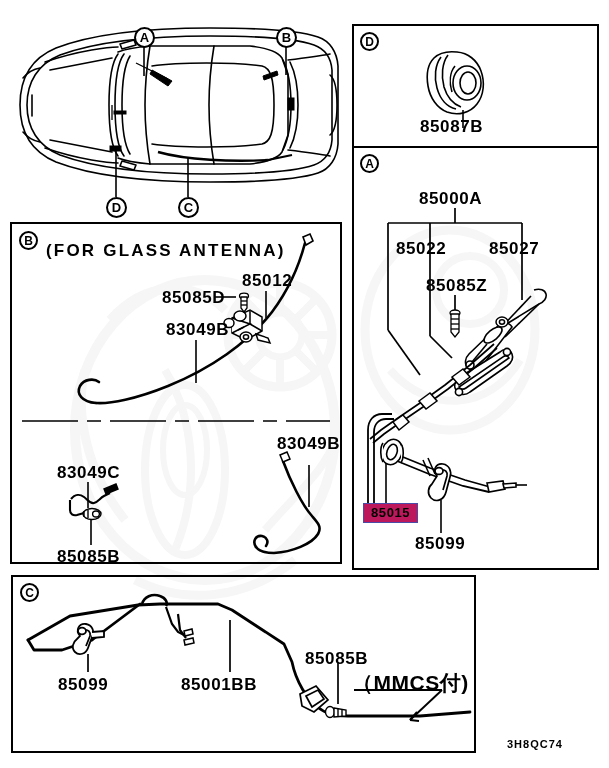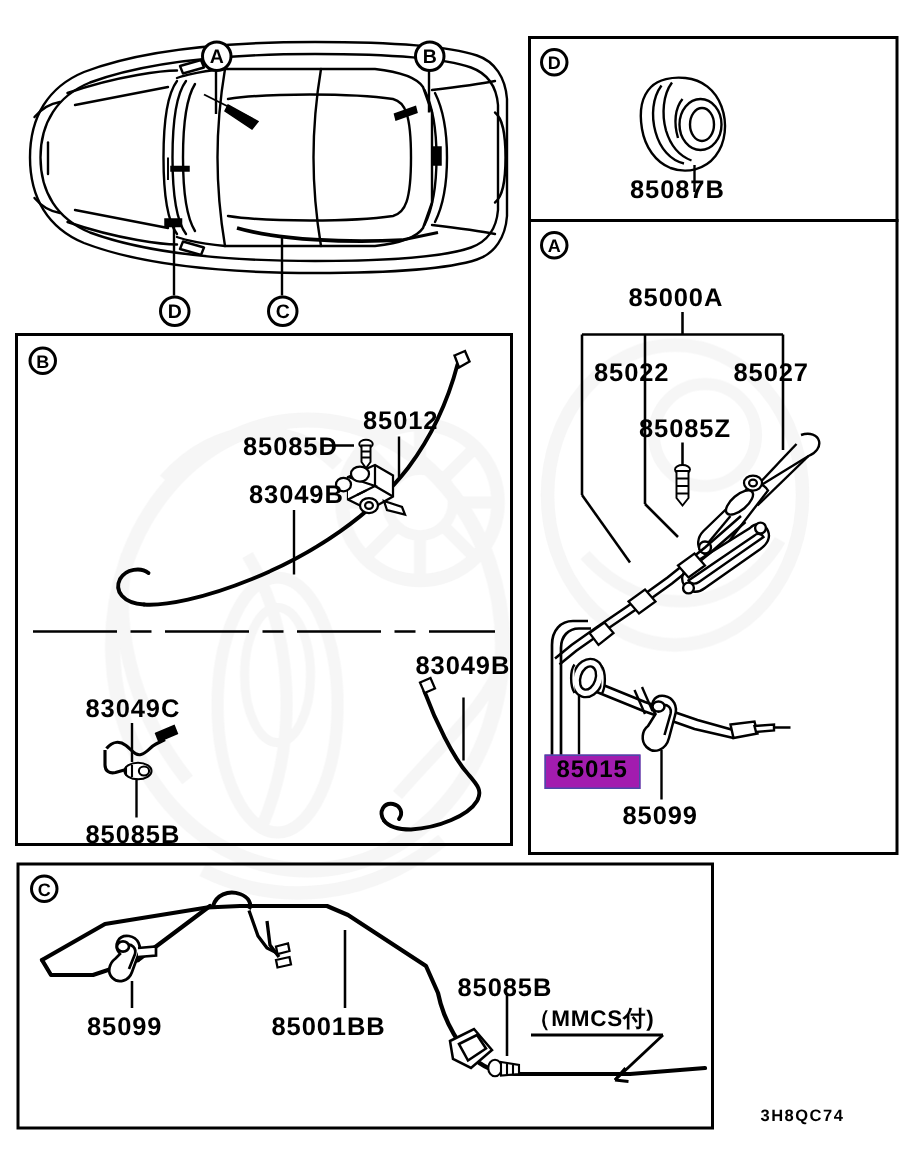--- a/index.html
+++ b/index.html
@@ -30,44 +30,44 @@
     font-size: 17px;
     font-weight: bold;
     color: #000000;
     letter-spacing: 0.6px;
     white-space: nowrap;
     line-height: 1;
   }
   .hl {
     position: absolute;
     font-family: "Liberation Sans", sans-serif;
-    font-size: 16px;
+    font-size: 13px;
     font-weight: bold;
     color: #000000;
     letter-spacing: 0.6px;
     white-space: nowrap;
-    background: #a21caf;
+    background: #be185d;
     border: 1.5px solid #4a4aa8;
     padding: 2px 7px 3px 7px;
     line-height: 1;
   }
   .cap {
     position: absolute;
     font-family: "Liberation Sans", sans-serif;
     font-size: 17px;
     font-weight: bold;
     color: #000000;
     letter-spacing: 2.2px;
     white-space: nowrap;
     line-height: 1;
   }
   .mmcs {
     position: absolute;
     font-family: "Liberation Sans", sans-serif;
-    font-size: 15px;
+    font-size: 21px;
     font-weight: bold;
     color: #000000;
     letter-spacing: 0.5px;
     white-space: nowrap;
     line-height: 1;
   }
   .code {
     position: absolute;
     font-family: "Liberation Sans", sans-serif;
     font-size: 11px;
@@ -492,20 +492,21 @@
 
   <div class="lbl" style="left:420px; top:118px;text-align:right;">85087B</div>
 
   <div class="lbl" style="left:419px; top:190px;">85000A</div>
   <div class="lbl" style="left:396px; top:240px;">85022</div>
   <div class="lbl" style="left:489px; top:240px;">85027</div>
   <div class="lbl" style="left:426px; top:277px;">85085Z</div>
   <div class="hl" style="left:363px; top:503px;">85015</div>
   <div class="lbl" style="left:415px; top:535px;">85099</div>
 
+  <div class="cap" style="left:46px; top:242px;">(FOR GLASS ANTENNA)</div>
   <div class="lbl" style="left:242px; top:272px;">85012</div>
   <div class="lbl" style="left:162px; top:289px;">85085D</div>
   <div class="lbl" style="left:166px; top:321px;">83049B</div>
 
   <div class="lbl" style="left:277px; top:435px;">83049B</div>
   <div class="lbl" style="left:57px; top:464px;">83049C</div>
   <div class="lbl" style="left:57px; top:548px;">85085B</div>
 
   <div class="lbl" style="left:58px; top:676px;">85099</div>
   <div class="lbl" style="left:181px; top:676px;">85001BB</div>

